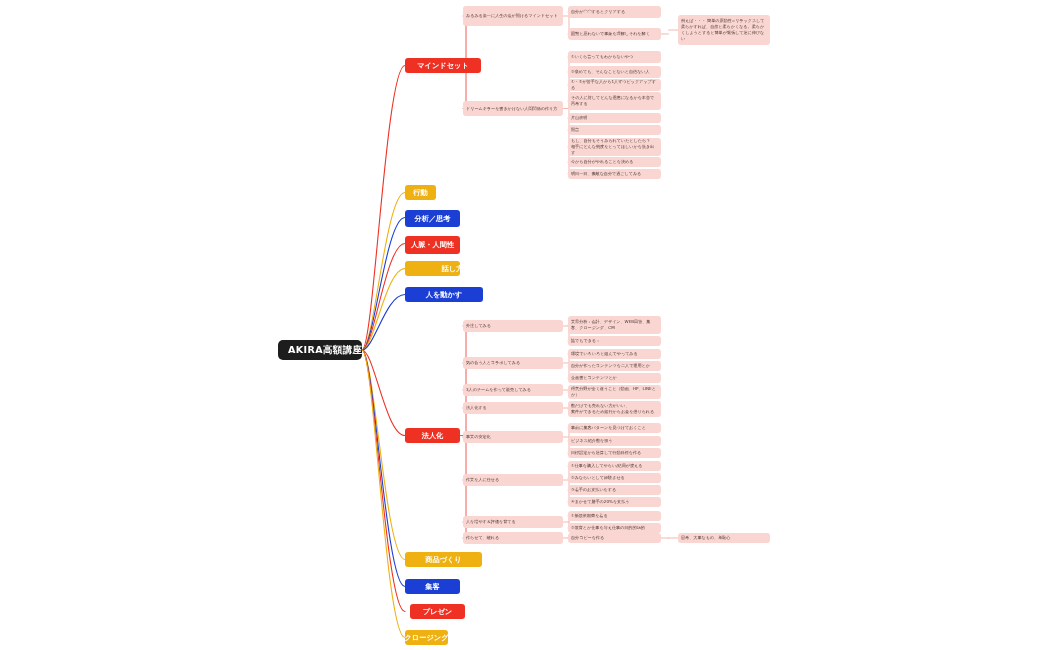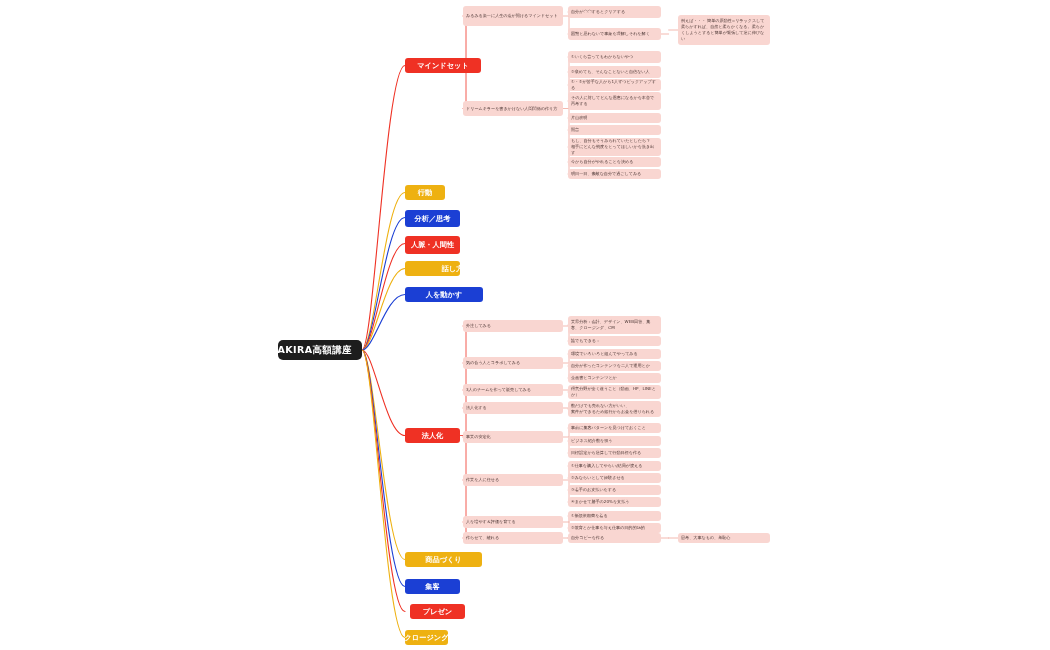--- a/index.html
+++ b/index.html
@@ -10,21 +10,21 @@
   }
   #canvas{position:absolute;left:0;top:0;width:1050px;height:650px;}
   svg.links{position:absolute;left:0;top:0;width:1050px;height:650px;pointer-events:none;}
 
   .node{position:absolute;box-sizing:border-box;}
 
   
   .root{
     background:#1d1d1d;color:#ffffff;border-radius:5px;
     font-size:9.5px;font-weight:bold;letter-spacing:.4px;
-    display:flex;align-items:center;justify-content:flex-end;
+    display:flex;align-items:center;justify-content:flex-start;
     padding:0 10px;white-space:nowrap;
   }
 
   
   .pill{
     border-radius:3px;color:#ffffff;font-size:7.2px;font-weight:bold;
     display:flex;align-items:center;justify-content:center;
     text-align:center;line-height:1.1;padding:0 4px;white-space:nowrap;
   }
   .pill.red{background:#ef3124;}
@@ -121,21 +121,21 @@
       <path d="M661,34 L668.65,34" fill="none" stroke="#f0a79c" stroke-width="0.8" stroke-linecap="round"></path>
       <path d="M668.65,538 L678,538" fill="none" stroke="#f0a79c" stroke-width="0.8" stroke-linecap="round"></path>
       <path d="M661,538 L668.65,538" fill="none" stroke="#f0a79c" stroke-width="0.8" stroke-linecap="round"></path>
     </svg>
 <div class="node root" style="left: 278px; top: 340px; width: 84px; height: 20px;">
       <span>AKIRA高額講座</span>
     </div>
     <div class="node pill red" style="left: 405px; top: 58px; width: 76px; height: 15px;">
       <span>マインドセット</span>
     </div>
-    <div class="node pill gold" style="left: 405px; top: 185px; width: 40px; height: 15px; text-align: center;">
+    <div class="node pill gold" style="left: 405px; top: 185px; width: 31px; height: 15px; text-align: center;">
       <span>行動</span>
     </div>
     <div class="node pill blue" style="left: 405px; top: 210px; width: 55px; height: 17px;">
       <span>分析／思考</span>
     </div>
     <div class="node pill red" style="left: 405px; top: 236px; width: 55px; height: 18px;">
       <span>人脈・人間性</span>
     </div>
     <div class="node pill gold" style="left: 405px; top: 261px; width: 55px; height: 15px; padding-left: 44px;">
       <span>話し方</span>

